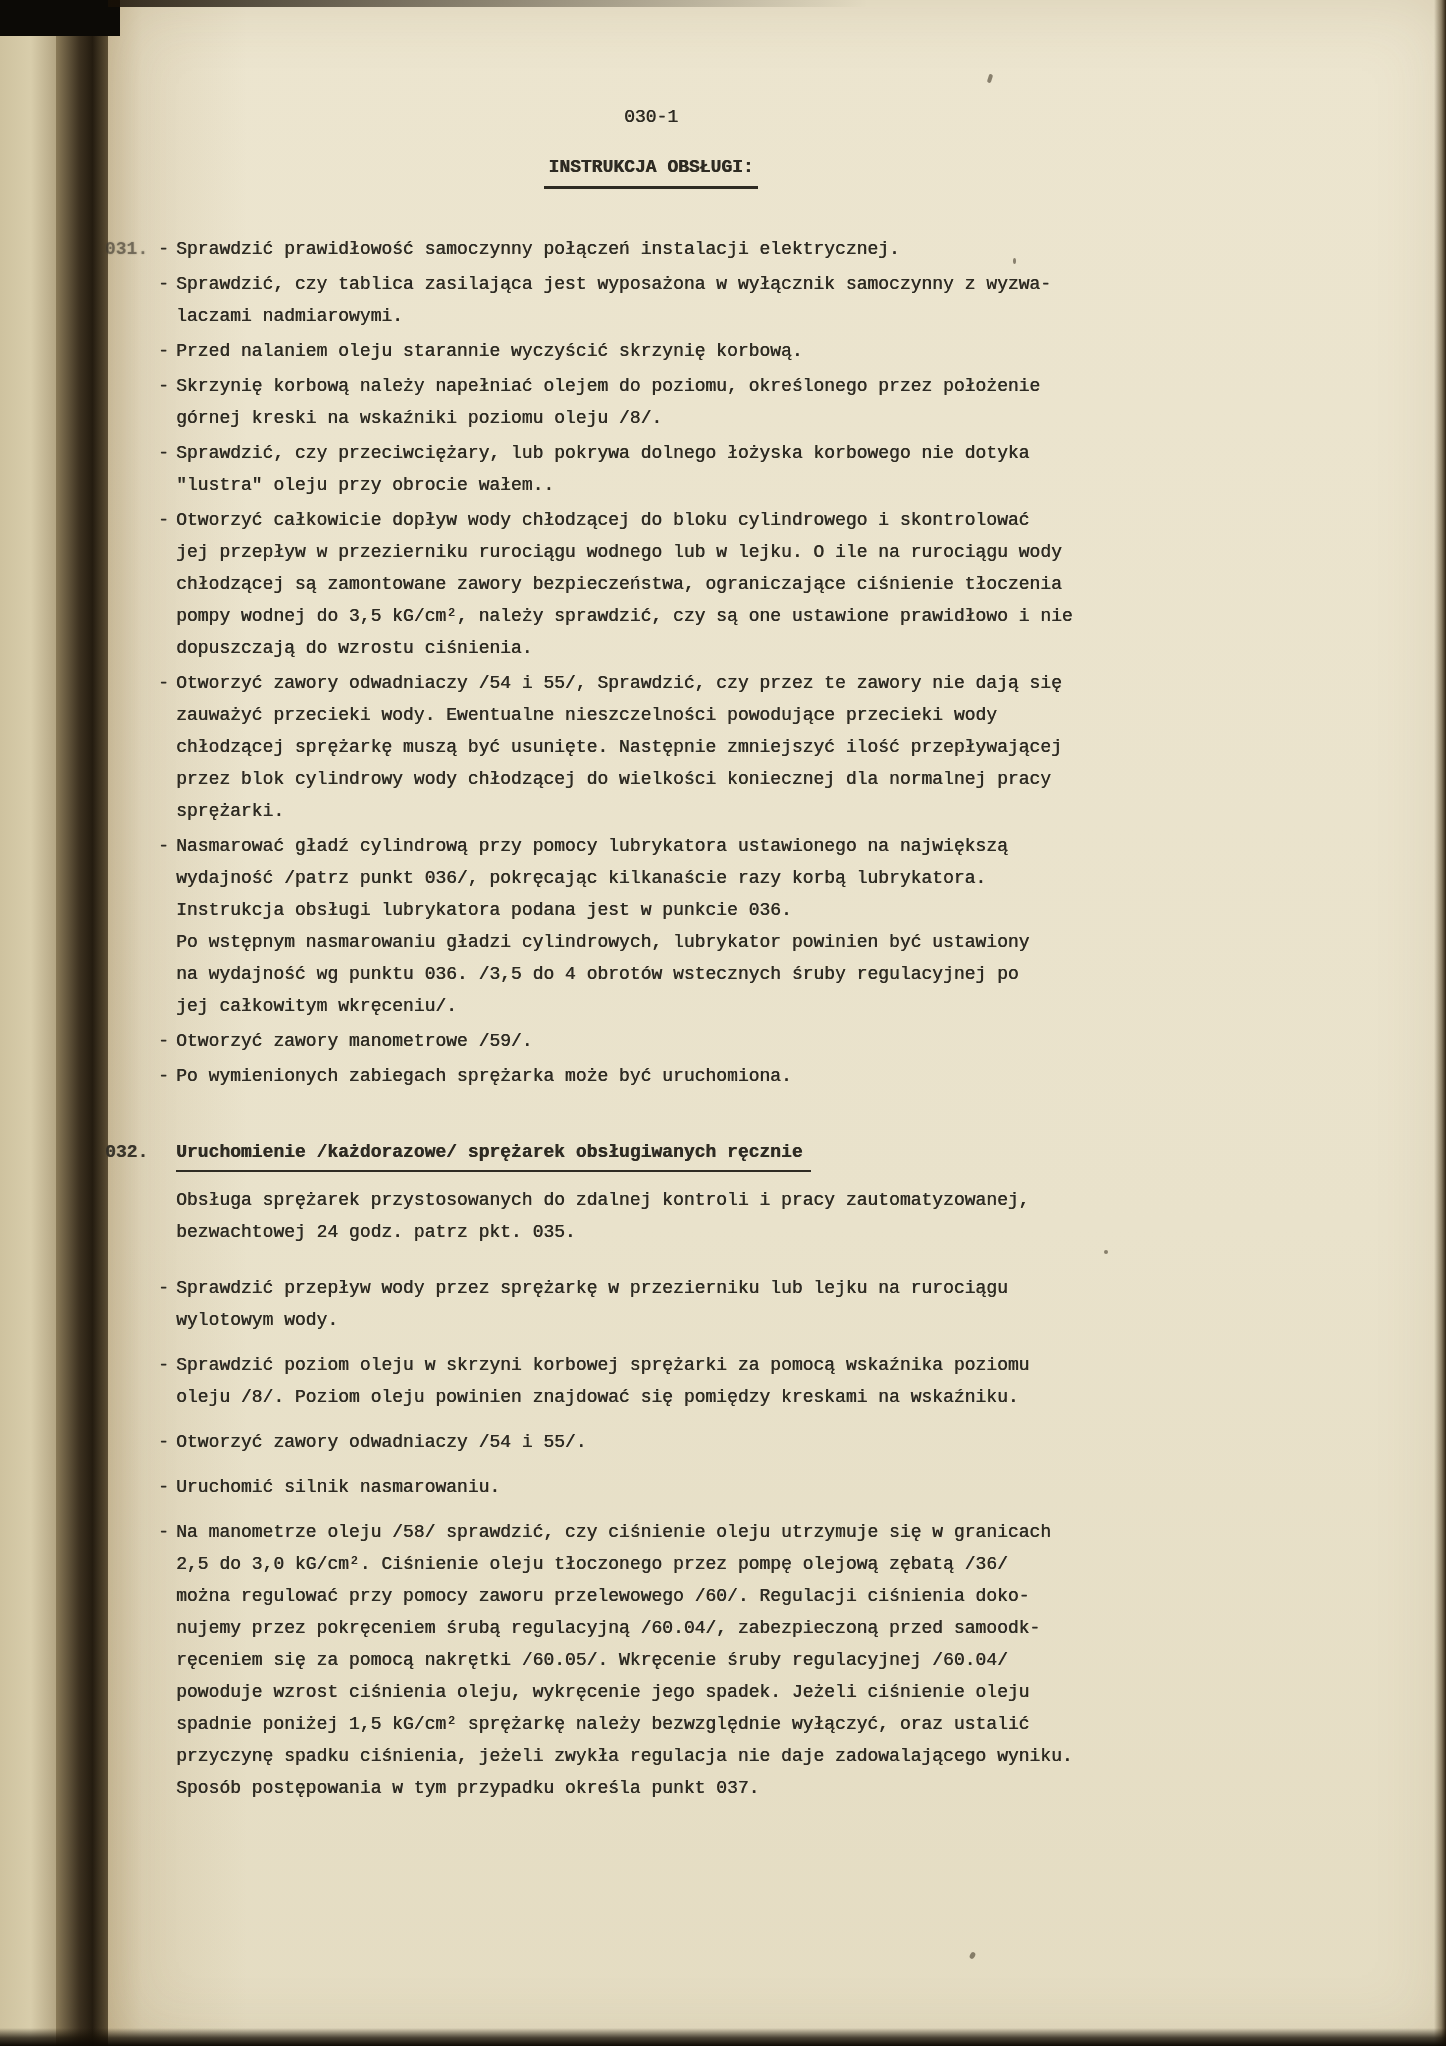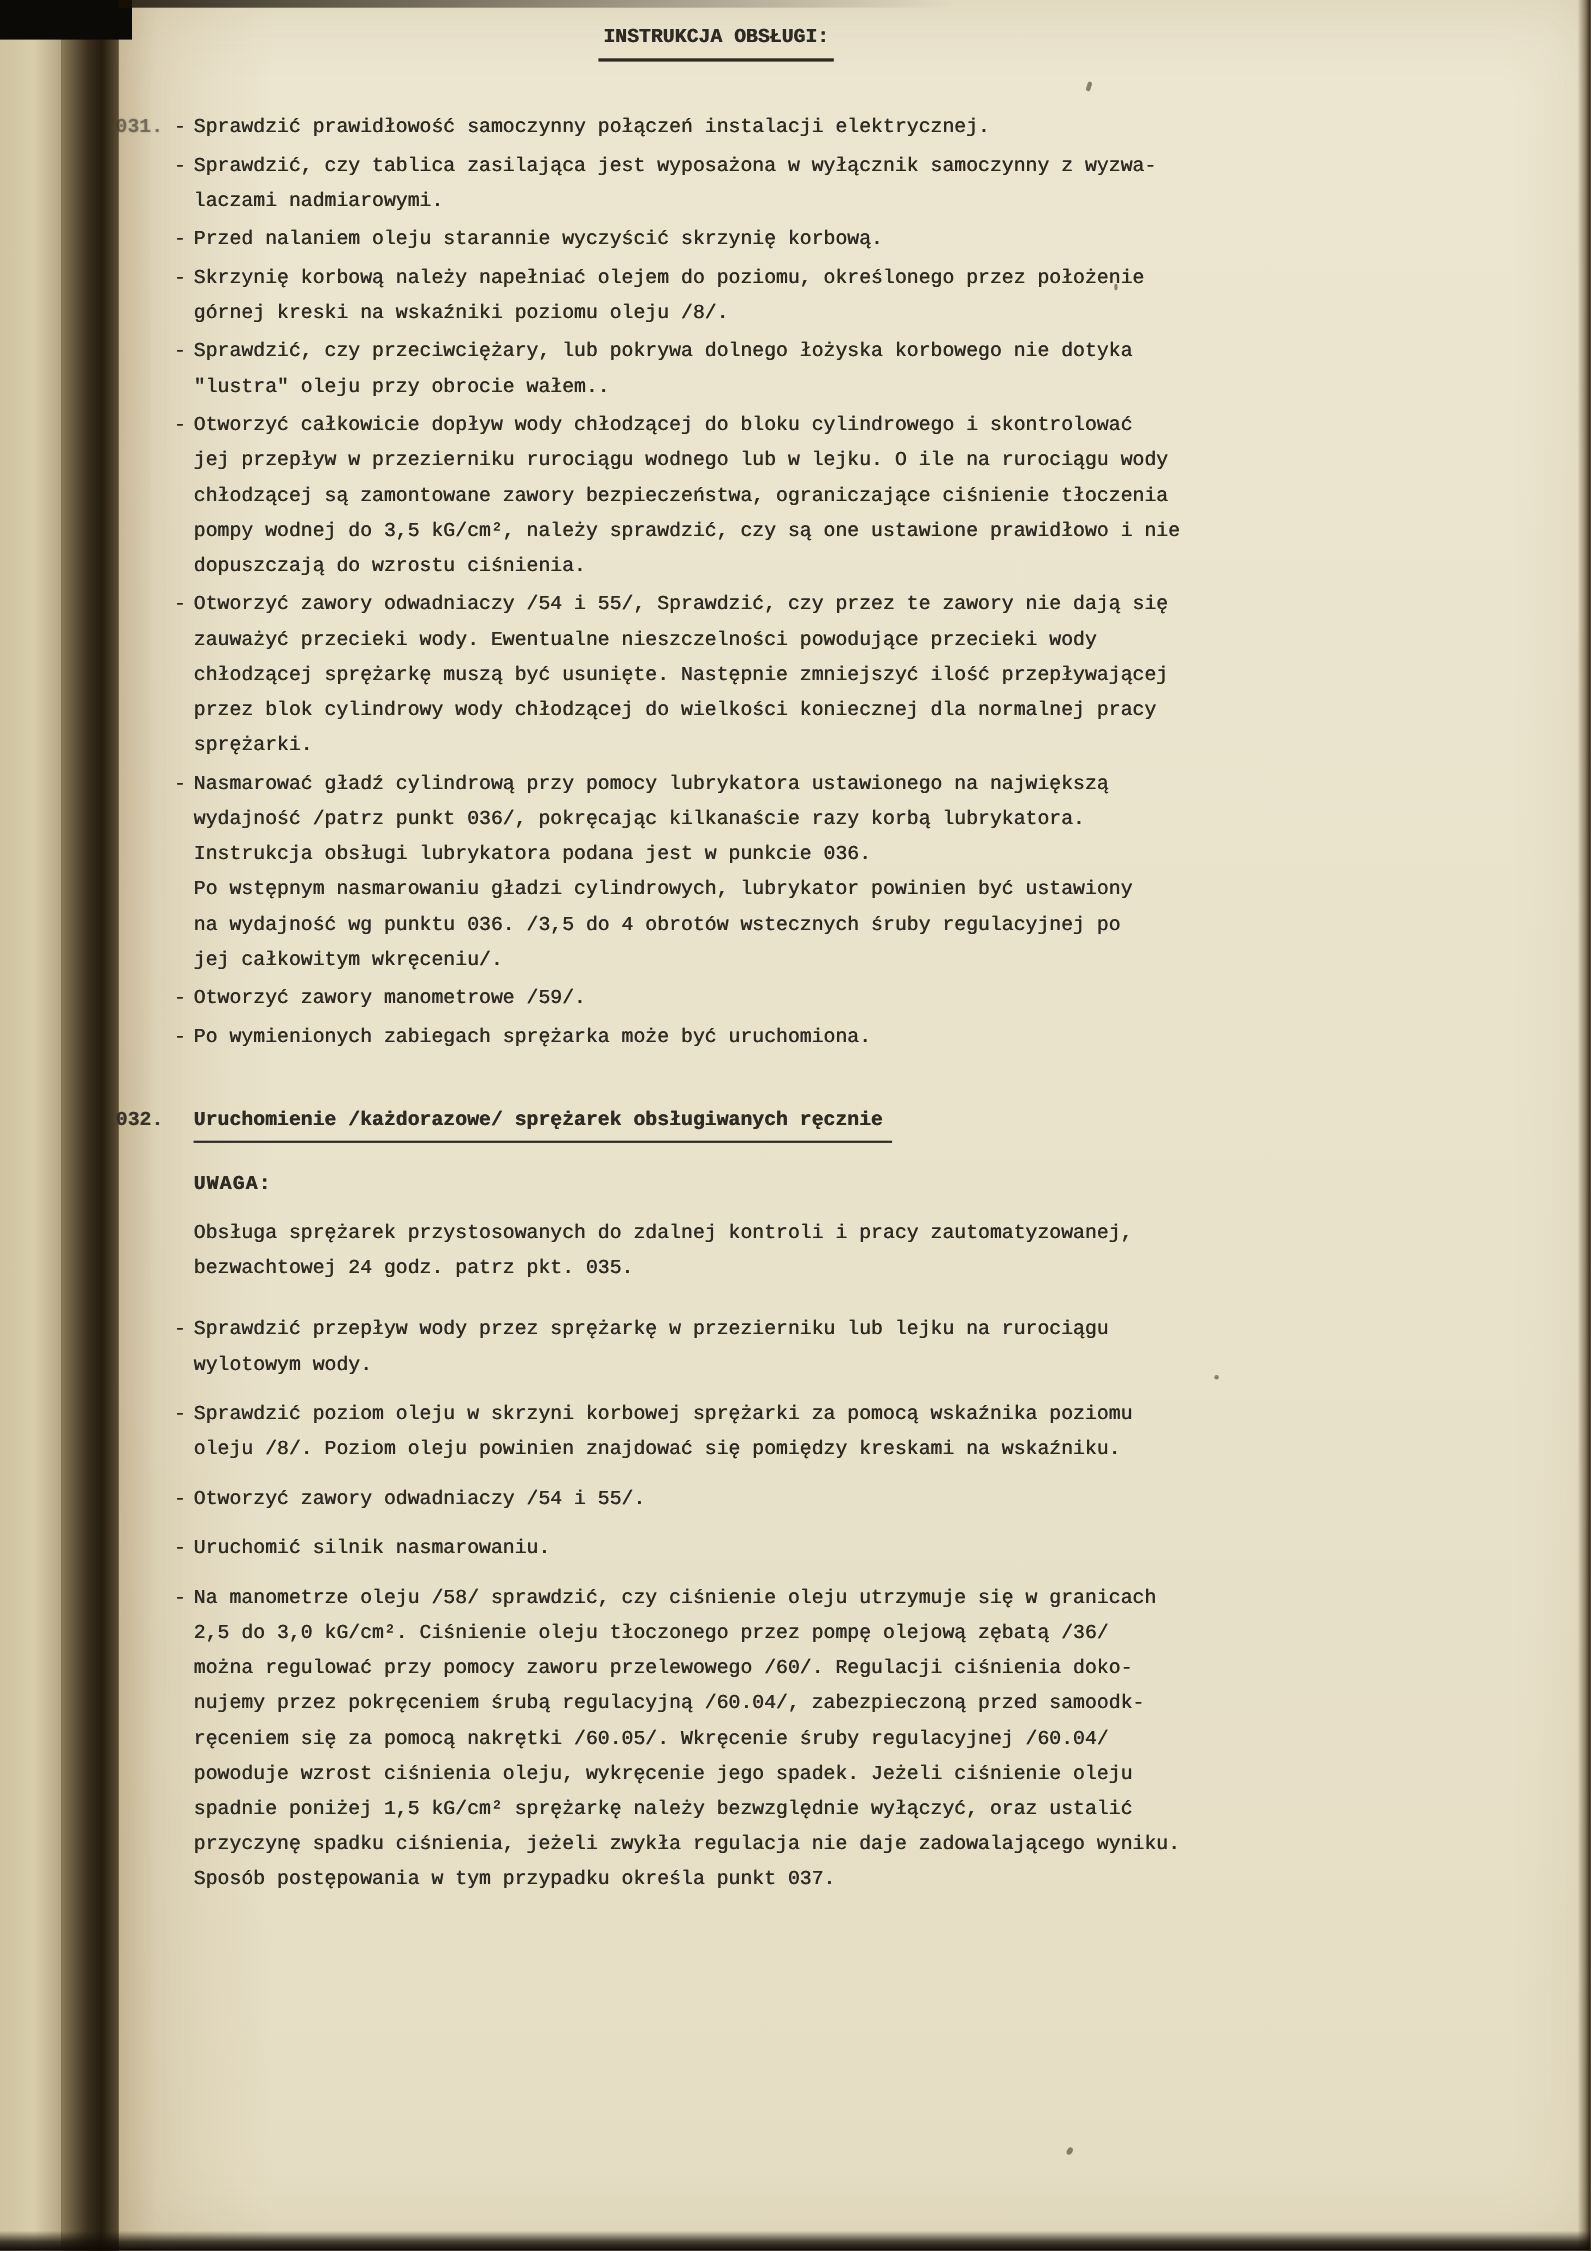--- a/index.html
+++ b/index.html
@@ -83,20 +83,21 @@
 <div class="gutter"></div>
 
 <div class="page">
   <div class="speck s1"></div>
   <div class="speck s2"></div>
   <div class="speck s3"></div>
   <div class="speck s4"></div>
 
   <div class="content">
 
+    <div class="page-number center">030-1</div>
     <div class="doc-title center">
       <span class="u">INSTRUKCJA OBSŁUGI:</span>
     </div>
 
     <div class="section">
       <div class="sec-head">
         <span class="sec-num faded">031.</span>
       </div>
       <div class="items">
         <div class="item">
@@ -156,21 +157,20 @@
             <div class="txt">Po wymienionych zabiegach sprężarka może być uruchomiona.</div>
           </div>
       </div>
     </div>
 
     <div class="section">
       <div class="sec-head">
         <span class="sec-num semi">032.</span>
         <span class="sec-title">Uruchomienie /każdorazowe/ sprężarek obsługiwanych ręcznie</span>
       </div>
-      <div class="note-label">UWAGA:</div>
       <div class="note-text">Obsługa sprężarek przystosowanych do zdalnej kontroli i pracy zautomatyzowanej,
 bezwachtowej 24 godz. patrz pkt. 035.</div>
       <div class="items items-032 gapped">
         <div class="item">
             <span class="dash">-</span>
             <div class="txt">Sprawdzić przepływ wody przez sprężarkę w przezierniku lub lejku na rurociągu
 wylotowym wody.</div>
           </div>
         <div class="item">
             <span class="dash">-</span>

